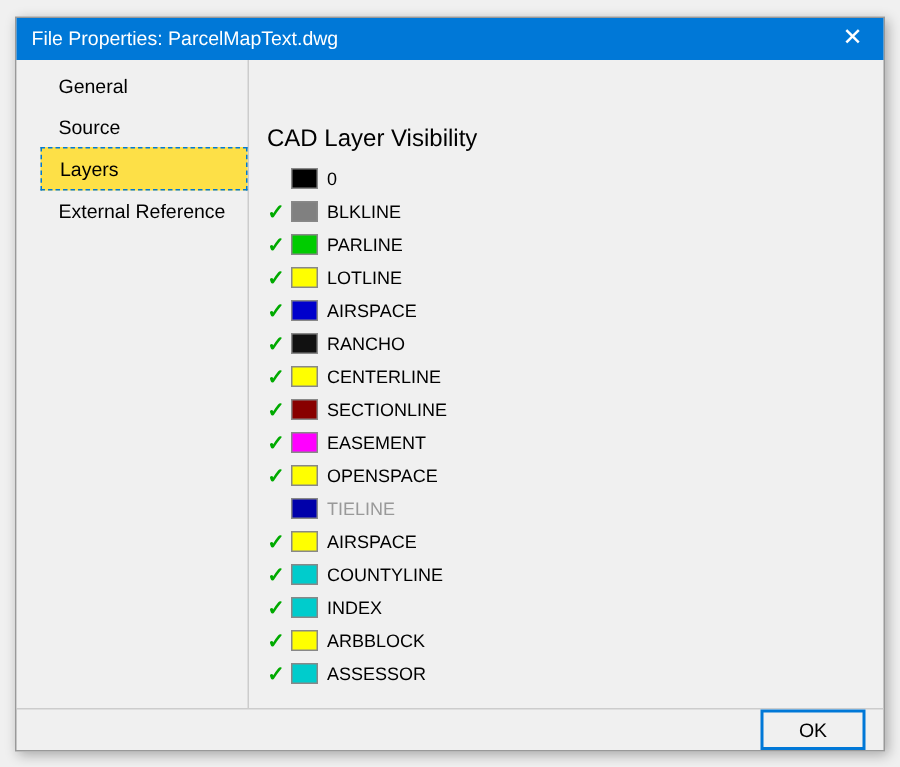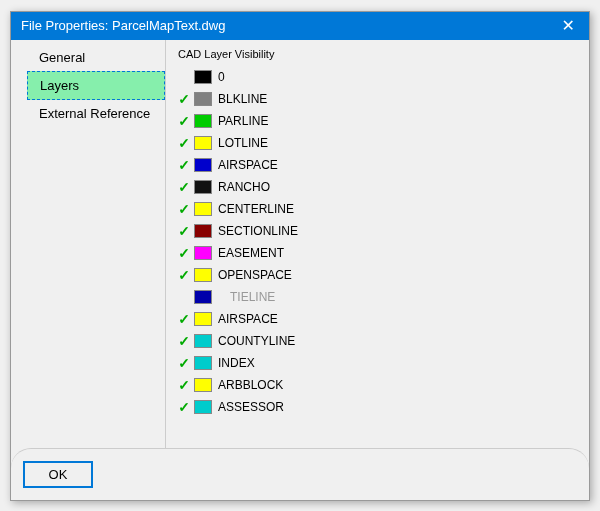--- a/index.html
+++ b/index.html
@@ -56,34 +56,35 @@
       padding: 4px 0;
       flex-shrink: 0;
     }
     .sidebar-item {
       padding: 6px 12px;
       cursor: pointer;
       color: #000;
       margin-left: 16px;
     }
     .sidebar-item.active {
-      background: #86efac;
+      background: #fde047;
       border: 1px dashed #0078d7;
     }
     .main-content {
       flex: 1;
       display: flex;
       flex-direction: column;
       overflow: hidden;
     }
     .content-header {
       padding: 8px 4px 4px 12px;
-      font-size: 11px;
+      font-size: 16px;
       font-weight: normal;
       color: #000;
+      margin-top: 36px;
     }
     .layers-list-container {
       flex: 1;
       overflow-y: scroll;
       padding: 2px 8px;
     }
     .layer-item {
       display: flex;
       align-items: center;
       height: 22px;
@@ -103,29 +104,28 @@
       border: 1px solid #888;
       margin-right: 6px;
       flex-shrink: 0;
     }
     .layer-name {
       font-size: 12px;
       color: #000;
     }
     .layer-name.disabled {
       color: #999;
-      margin-left: 12px;
     }
     .dialog-footer {
-      padding: 12px 12px;
-      display: flex;
+      padding: 0 12px;
+      display: flex;
+      justify-content: flex-end;
       gap: 8px;
       border-top: 1px solid #ccc;
       flex-shrink: 0;
-      border-radius: 20px;
     }
     .footer-btn {
       padding: 4px 16px;
       background: #f0f0f0;
       border: 1px solid #aaa;
       cursor: pointer;
       font-size: 13px;
       min-width: 70px;
       text-align: center;
     }
@@ -156,20 +156,21 @@
 
 <div class="dialog">
   <div class="title-bar">
     <span class="title-bar-text">File Properties: ParcelMapText.dwg</span>
     <button class="title-bar-close">✕</button>
   </div>
   <div class="dialog-body">
     <div class="sidebar">
 
     <div class="sidebar-item">General</div>
+        <div class="sidebar-item">Source</div>
         <div class="sidebar-item active">Layers</div>
         <div class="sidebar-item">External Reference</div>
       </div>
     <div class="main-content">
       <div class="content-header">CAD Layer Visibility</div>
       <div class="layers-list-container">
 
       <div class="layer-item">
             <span class="layer-check"></span>
             <div class="layer-color-box" style="background-color: rgb(0, 0, 0);"></div>

